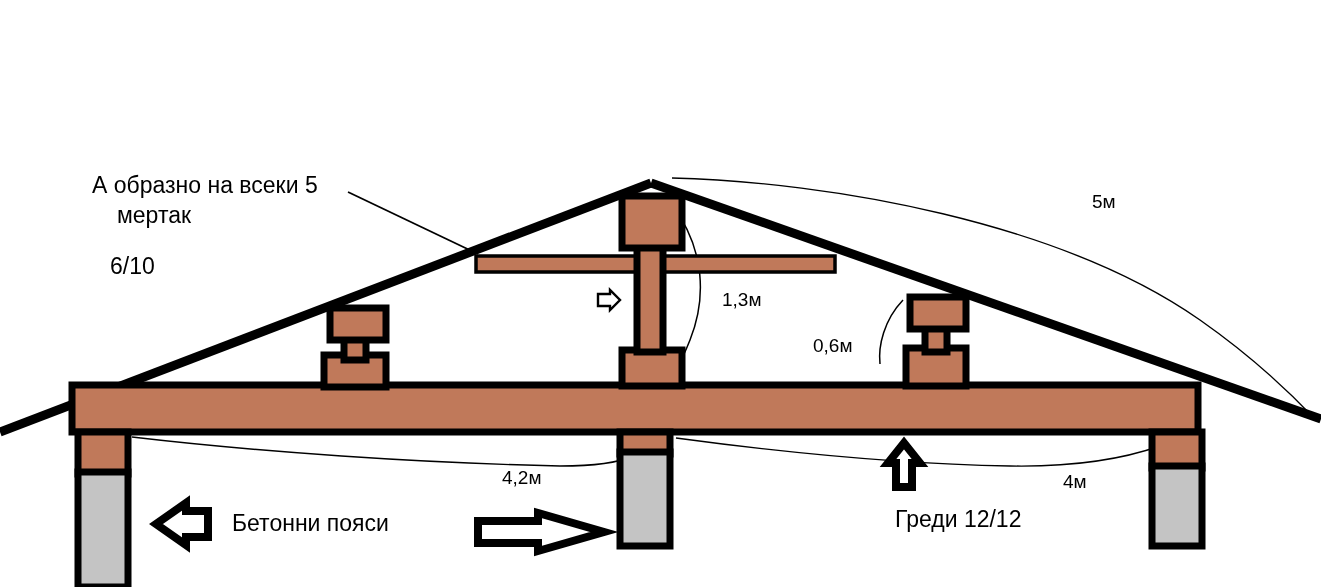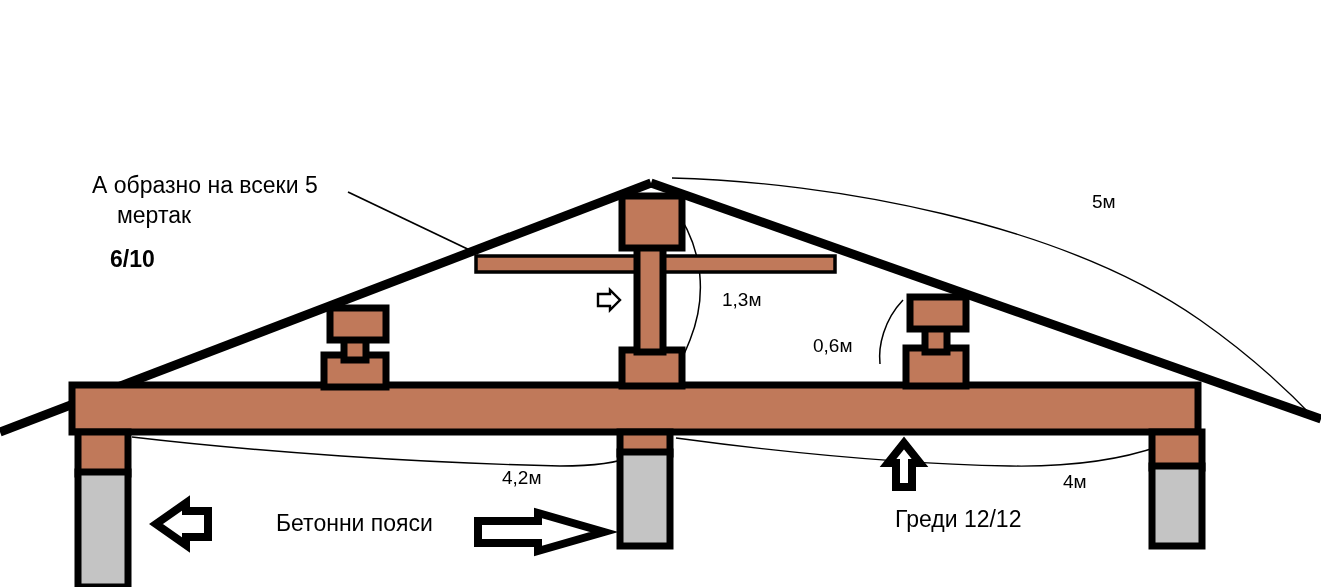--- a/index.html
+++ b/index.html
@@ -130,29 +130,29 @@
     <g>
       <path d="M 896 487 L 896 463 L 888 463 L 904 443 L 920 463 L 912 463 L 912 487 Z" fill="#ffffff" stroke="#000000" stroke-width="8" stroke-linejoin="miter"></path>
     </g>
 
   </svg>
 
   <div class="label label-note" style="left:92px; top:171px;">А образно на всеки 5</div>
 
   <div class="label label-note" style="left:92px; top:201px;margin-left:25px;">мертак</div>
 
-  <div class="label label-note" style="left:110px; top:245px;font-weight:bold;">6/10</div>
+  <div class="label label-note" style="left:110px; top:252px;">6/10</div>
 
   <div class="label label-dim" style="left:722px; top:288px;">1,3м</div>
 
   <div class="label label-dim" style="left:813px; top:334px;">0,6м</div>
 
   <div class="label label-dim" style="left:1092px; top:190px;">5м</div>
 
   <div class="label label-dim" style="left:502px; top:466px;">4,2м</div>
 
   <div class="label label-dim" style="left:1063px; top:470px;">4м</div>
 
-  <div class="label label-caption" style="left:232px; top:509px;margin-left:44px;">Бетонни пояси</div>
+  <div class="label label-caption" style="left:232px; top:509px;">Бетонни пояси</div>
 
   <div class="label label-caption" style="left:855px; top:505px;margin-left:40px;">Греди 12/12</div>
 
 </div>
 
 </body></html>

